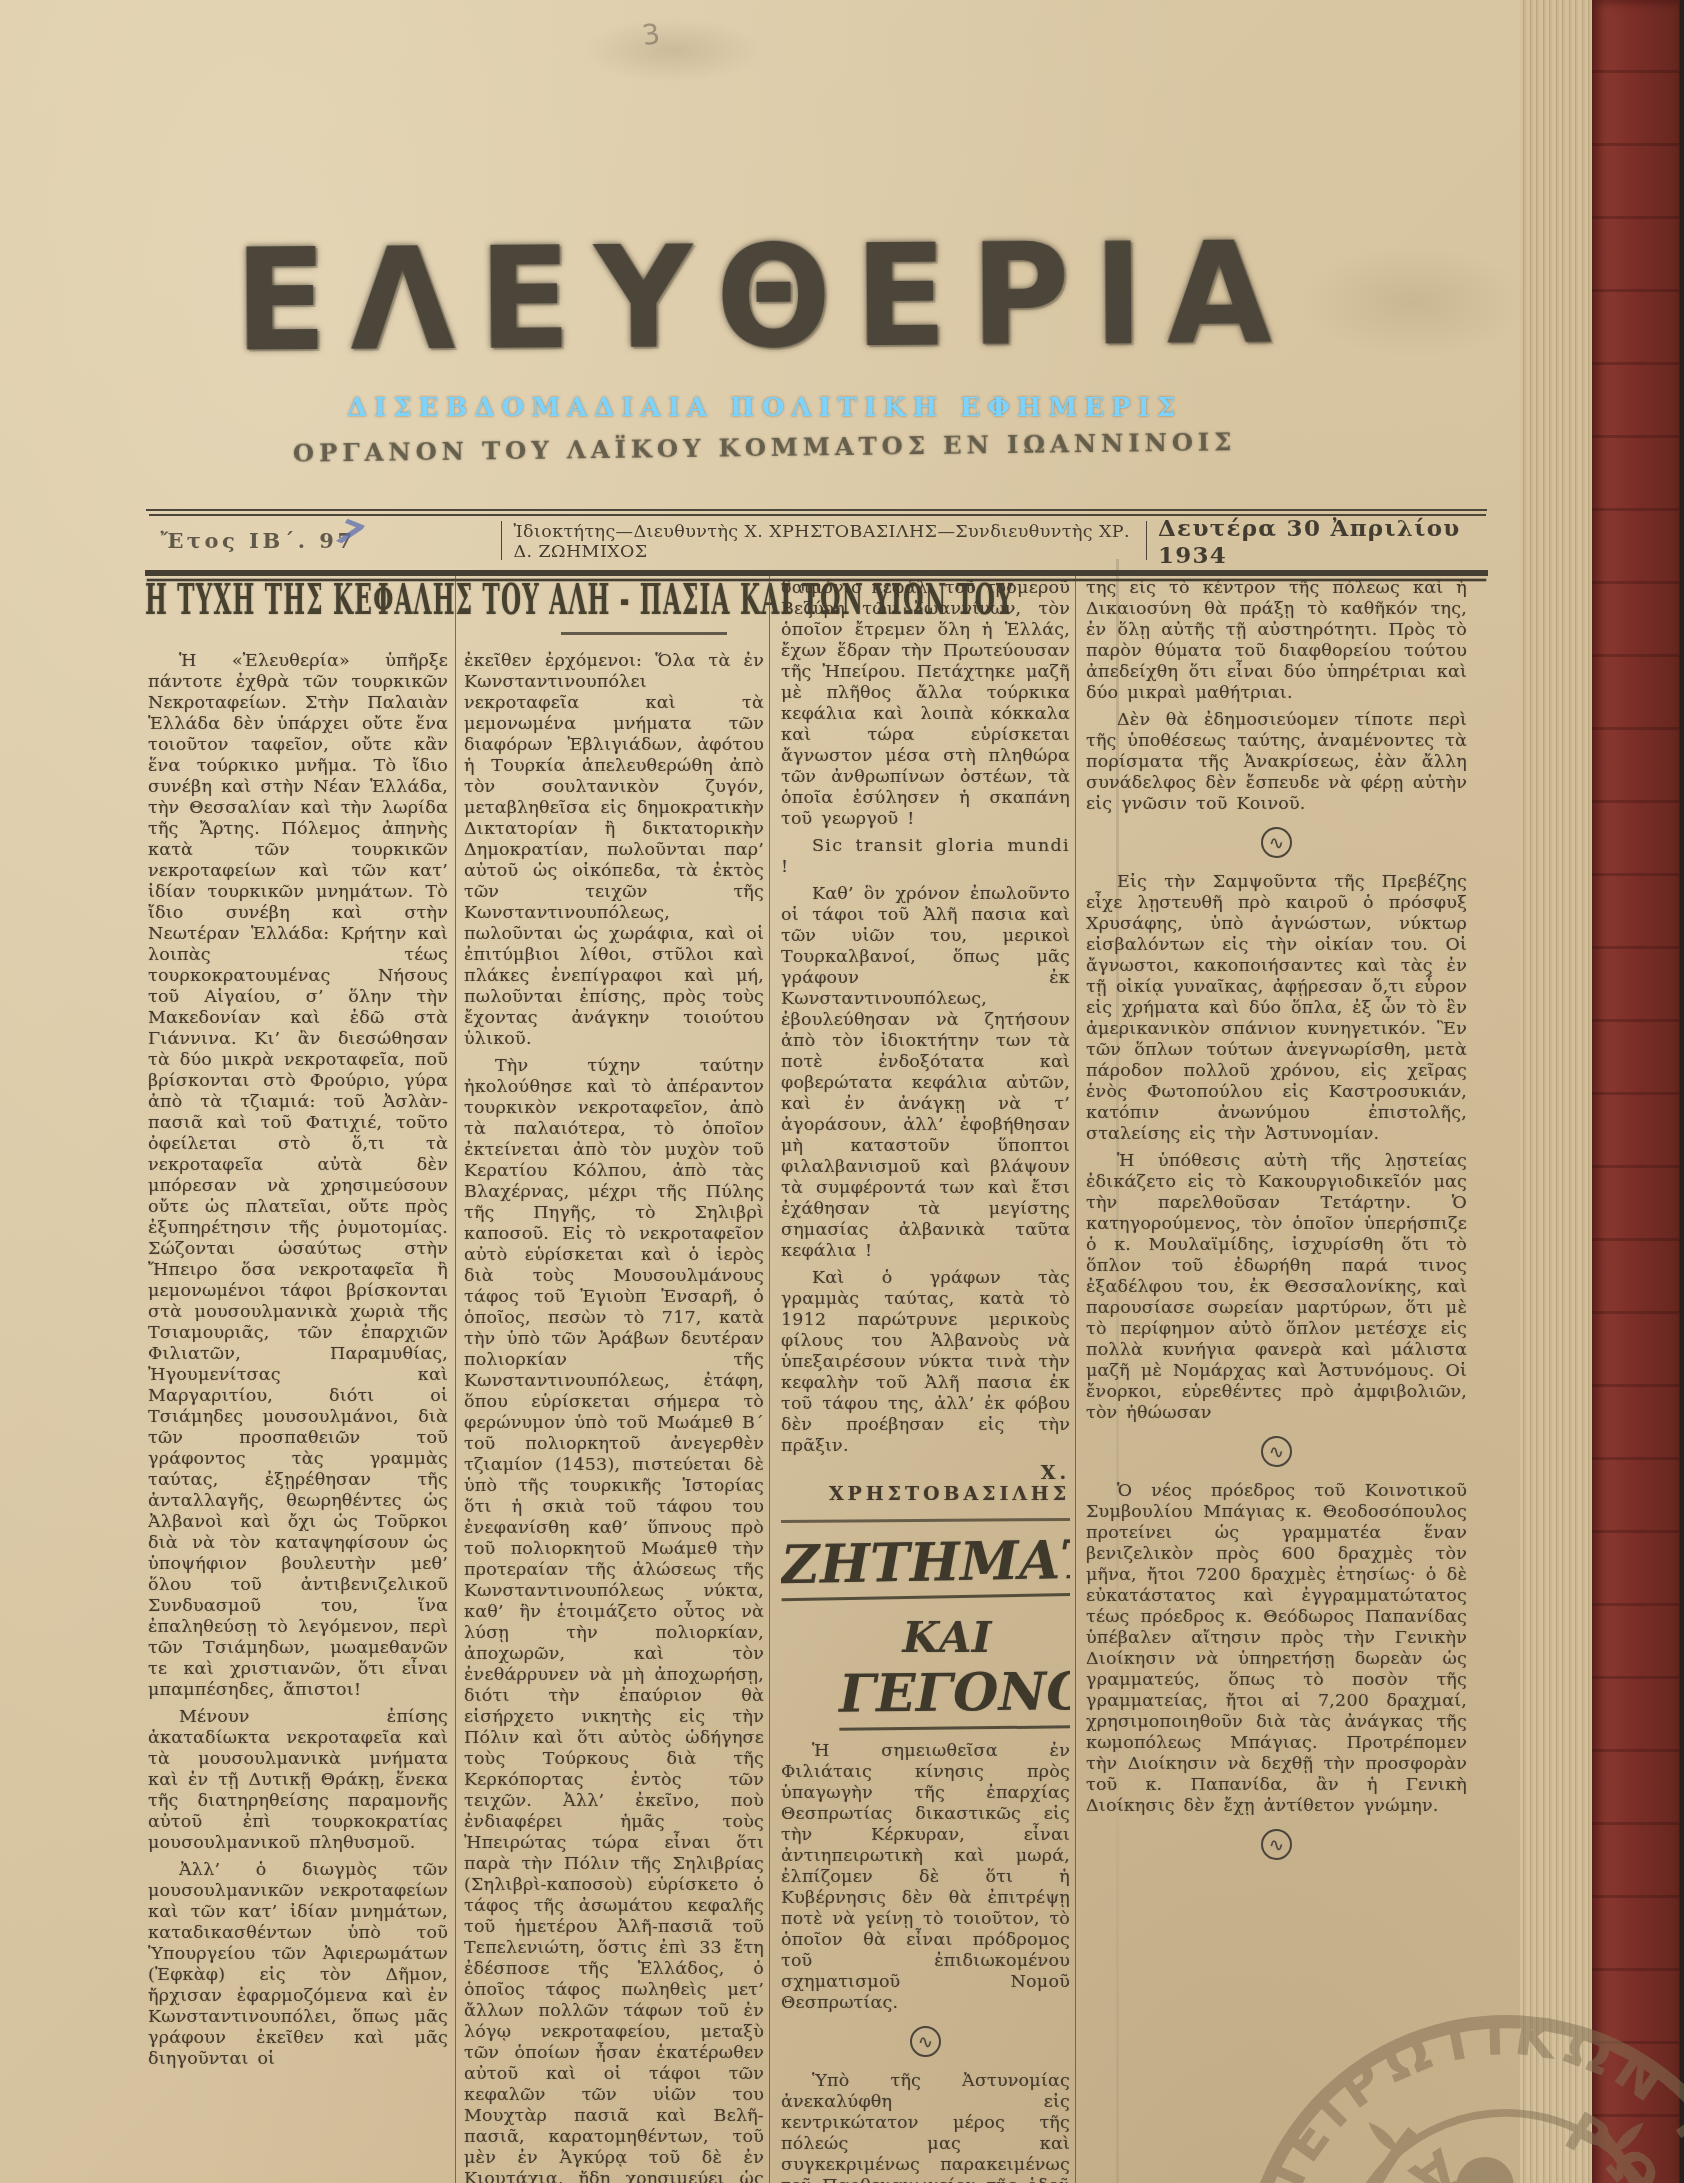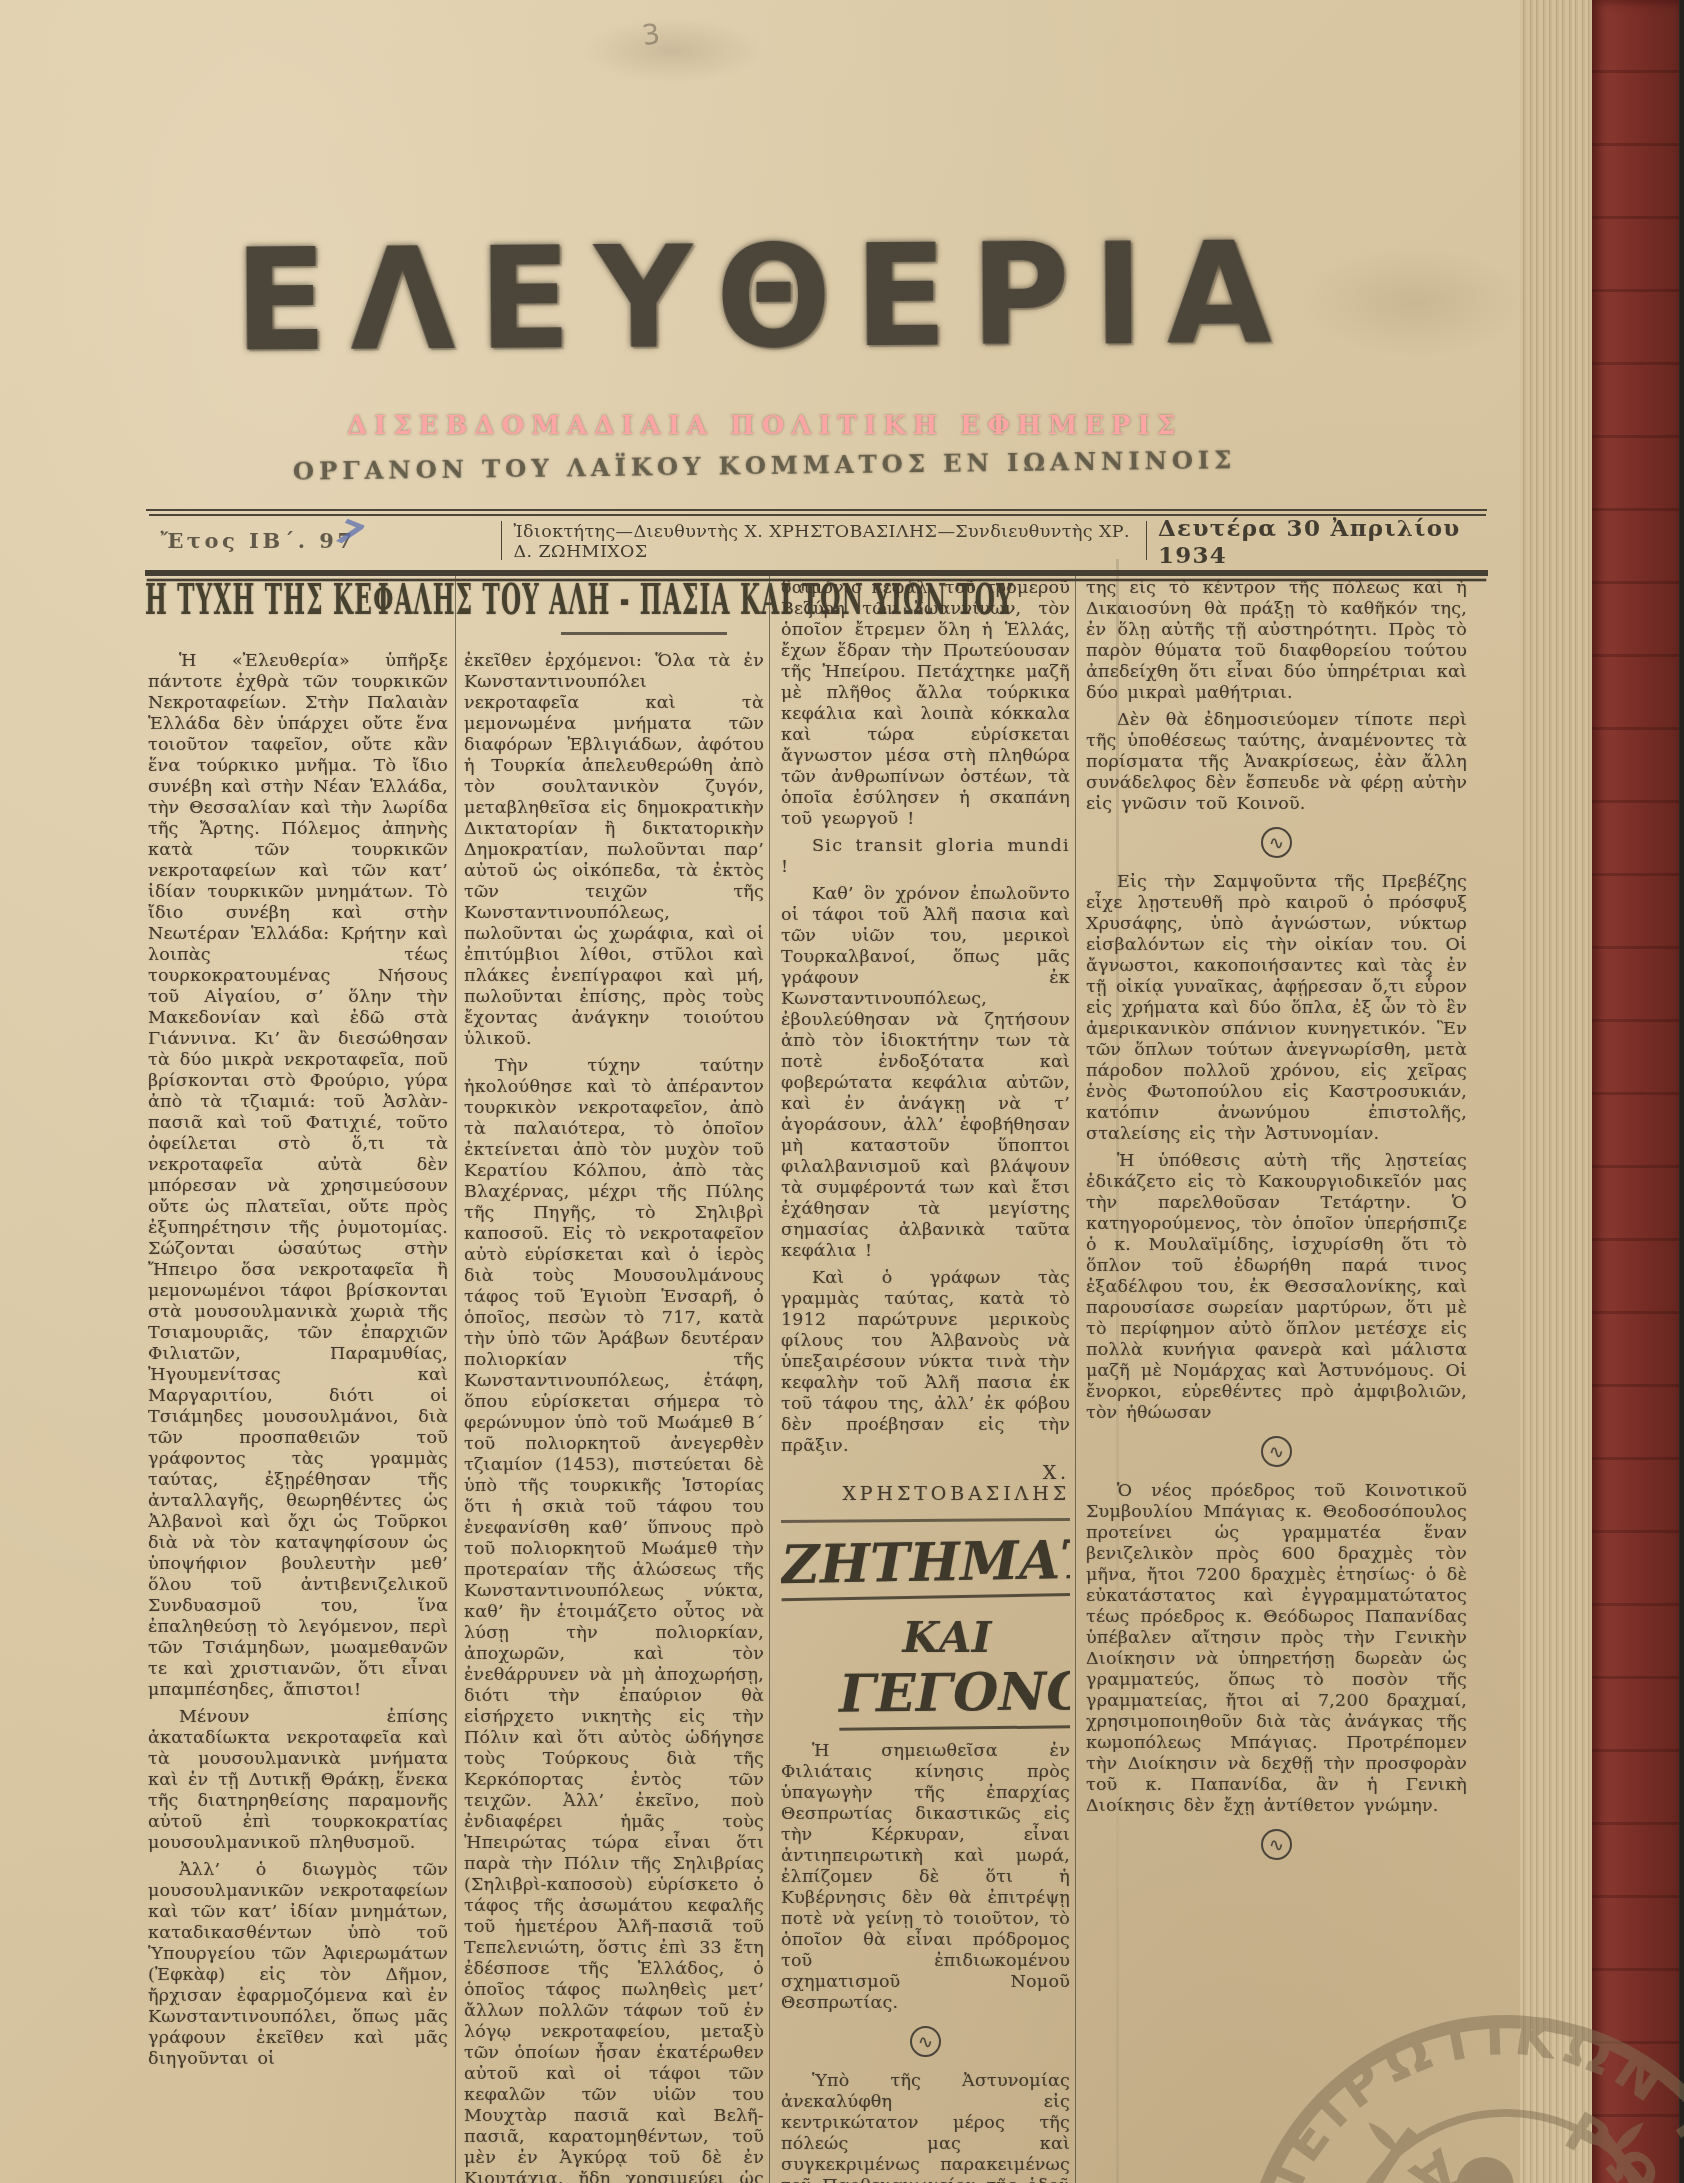--- a/index.html
+++ b/index.html
@@ -29,21 +29,21 @@
   .pencil{position:absolute;left:642px;top:17.5px;font-size:28px;color:#6c6352;opacity:.55;
         font-family:"DejaVu Sans",sans-serif;transform:rotate(-8deg);}
 
   
   .mast{position:absolute;left:92px;top:218px;width:1345px;text-align:center;}
   .title{font-family:"DejaVu Sans",sans-serif;font-weight:900;font-size:136px;
         letter-spacing:23px;color:#4c463a;white-space:nowrap;
         transform:rotate(-0.4deg) scaleY(1.04);
         text-shadow:0 0 6.1px rgba(70,62,48,.85),2.2px 1.7px 0 rgba(70,62,48,.28);
         filter:blur(0.7px);}
-  .sub1{margin-top:34px;font-weight:bold;font-size:26px;letter-spacing:7px;color:#fca5a5;
+  .sub1{margin-top:16px;font-weight:bold;font-size:26px;letter-spacing:7px;color:#7dd3fc;
         text-shadow:0 0 2.6px rgba(70,62,48,.55);filter:blur(0.3px);}
   .sub2{margin-top:11.4px;font-weight:bold;font-size:24.5px;letter-spacing:4.8px;color:#55503f;
         transform:rotate(-0.7deg);opacity:.88;text-shadow:0 0 2.6px rgba(70,62,48,.45);filter:blur(0.3px);}
 
   
   .dateline{position:absolute;left:149px;top:514px;width:1337px;height:49px;
         display:flex;align-items:center;border-top:2.2px solid #4c4539;}
   .dateline::before{content:"";position:absolute;left:-2.6px;right:-0.9px;top:-7px;height:2.2px;background:#4c4539;}
   .dateline::after{content:"";position:absolute;left:-4.4px;right:-1.7px;bottom:-10.5px;height:5.2px;background:#443e33;
         box-shadow:0 7px 0 -1.7px #443e33;}
@@ -63,21 +63,21 @@
   .vrule{position:absolute;top:576px;height:1764px;width:1.3px;background:#544c3b;opacity:.75;}
   .col{position:absolute;top:577px;height:1777px;overflow:hidden;
         font-size:17.5px;line-height:21px;text-align:justify;
         letter-spacing:0.2px;word-spacing:3.1px;color:#43392c;
         text-shadow:0 0 1.3px rgba(70,60,45,.35);}
   .col p{margin:0 0 6.1px 0;text-indent:31px;}
   .col p.cont{text-indent:0;}
   .col p.latin{letter-spacing:1.3px;}
   .pad-head{padding-top:73px;}
   .col2-rule{position:absolute;left:561px;top:632px;width:166px;height:2.6px;background:#4c4539;opacity:.85;}
-  .signature{text-align:right;font-weight:normal;letter-spacing:3.9px;font-size:19px;margin-top:11.4px;text-indent:0;}
+  .signature{text-align:right;font-weight:bold;letter-spacing:3.9px;font-size:19px;margin-top:11.4px;text-indent:0;}
 
   .sec-rule{border:0;border-top:3.1px solid rgba(70,62,48,.75);margin:15px 0 8.7px 0;transform:rotate(-.4deg);}
   .sec-l{font-style:italic;font-weight:bold;color:#3f392c;line-height:1.15;}
   .sec-1{font-size:53px;}
   .sec-1 span{display:inline-block;border-bottom:3.9px solid rgba(63,57,44,.85);padding-bottom:2.6px;transform:rotate(-1deg);}
   .sec-2{font-size:42px;padding-left:42%;margin-top:16px;}
   .sec-3{font-size:52px;padding-left:20%;}
   .sec-3 span{display:inline-block;border-bottom:3.9px solid rgba(63,57,44,.85);padding-bottom:4.4px;transform:rotate(-.6deg);}
   .sec-gap{height:11.4px;}
 

